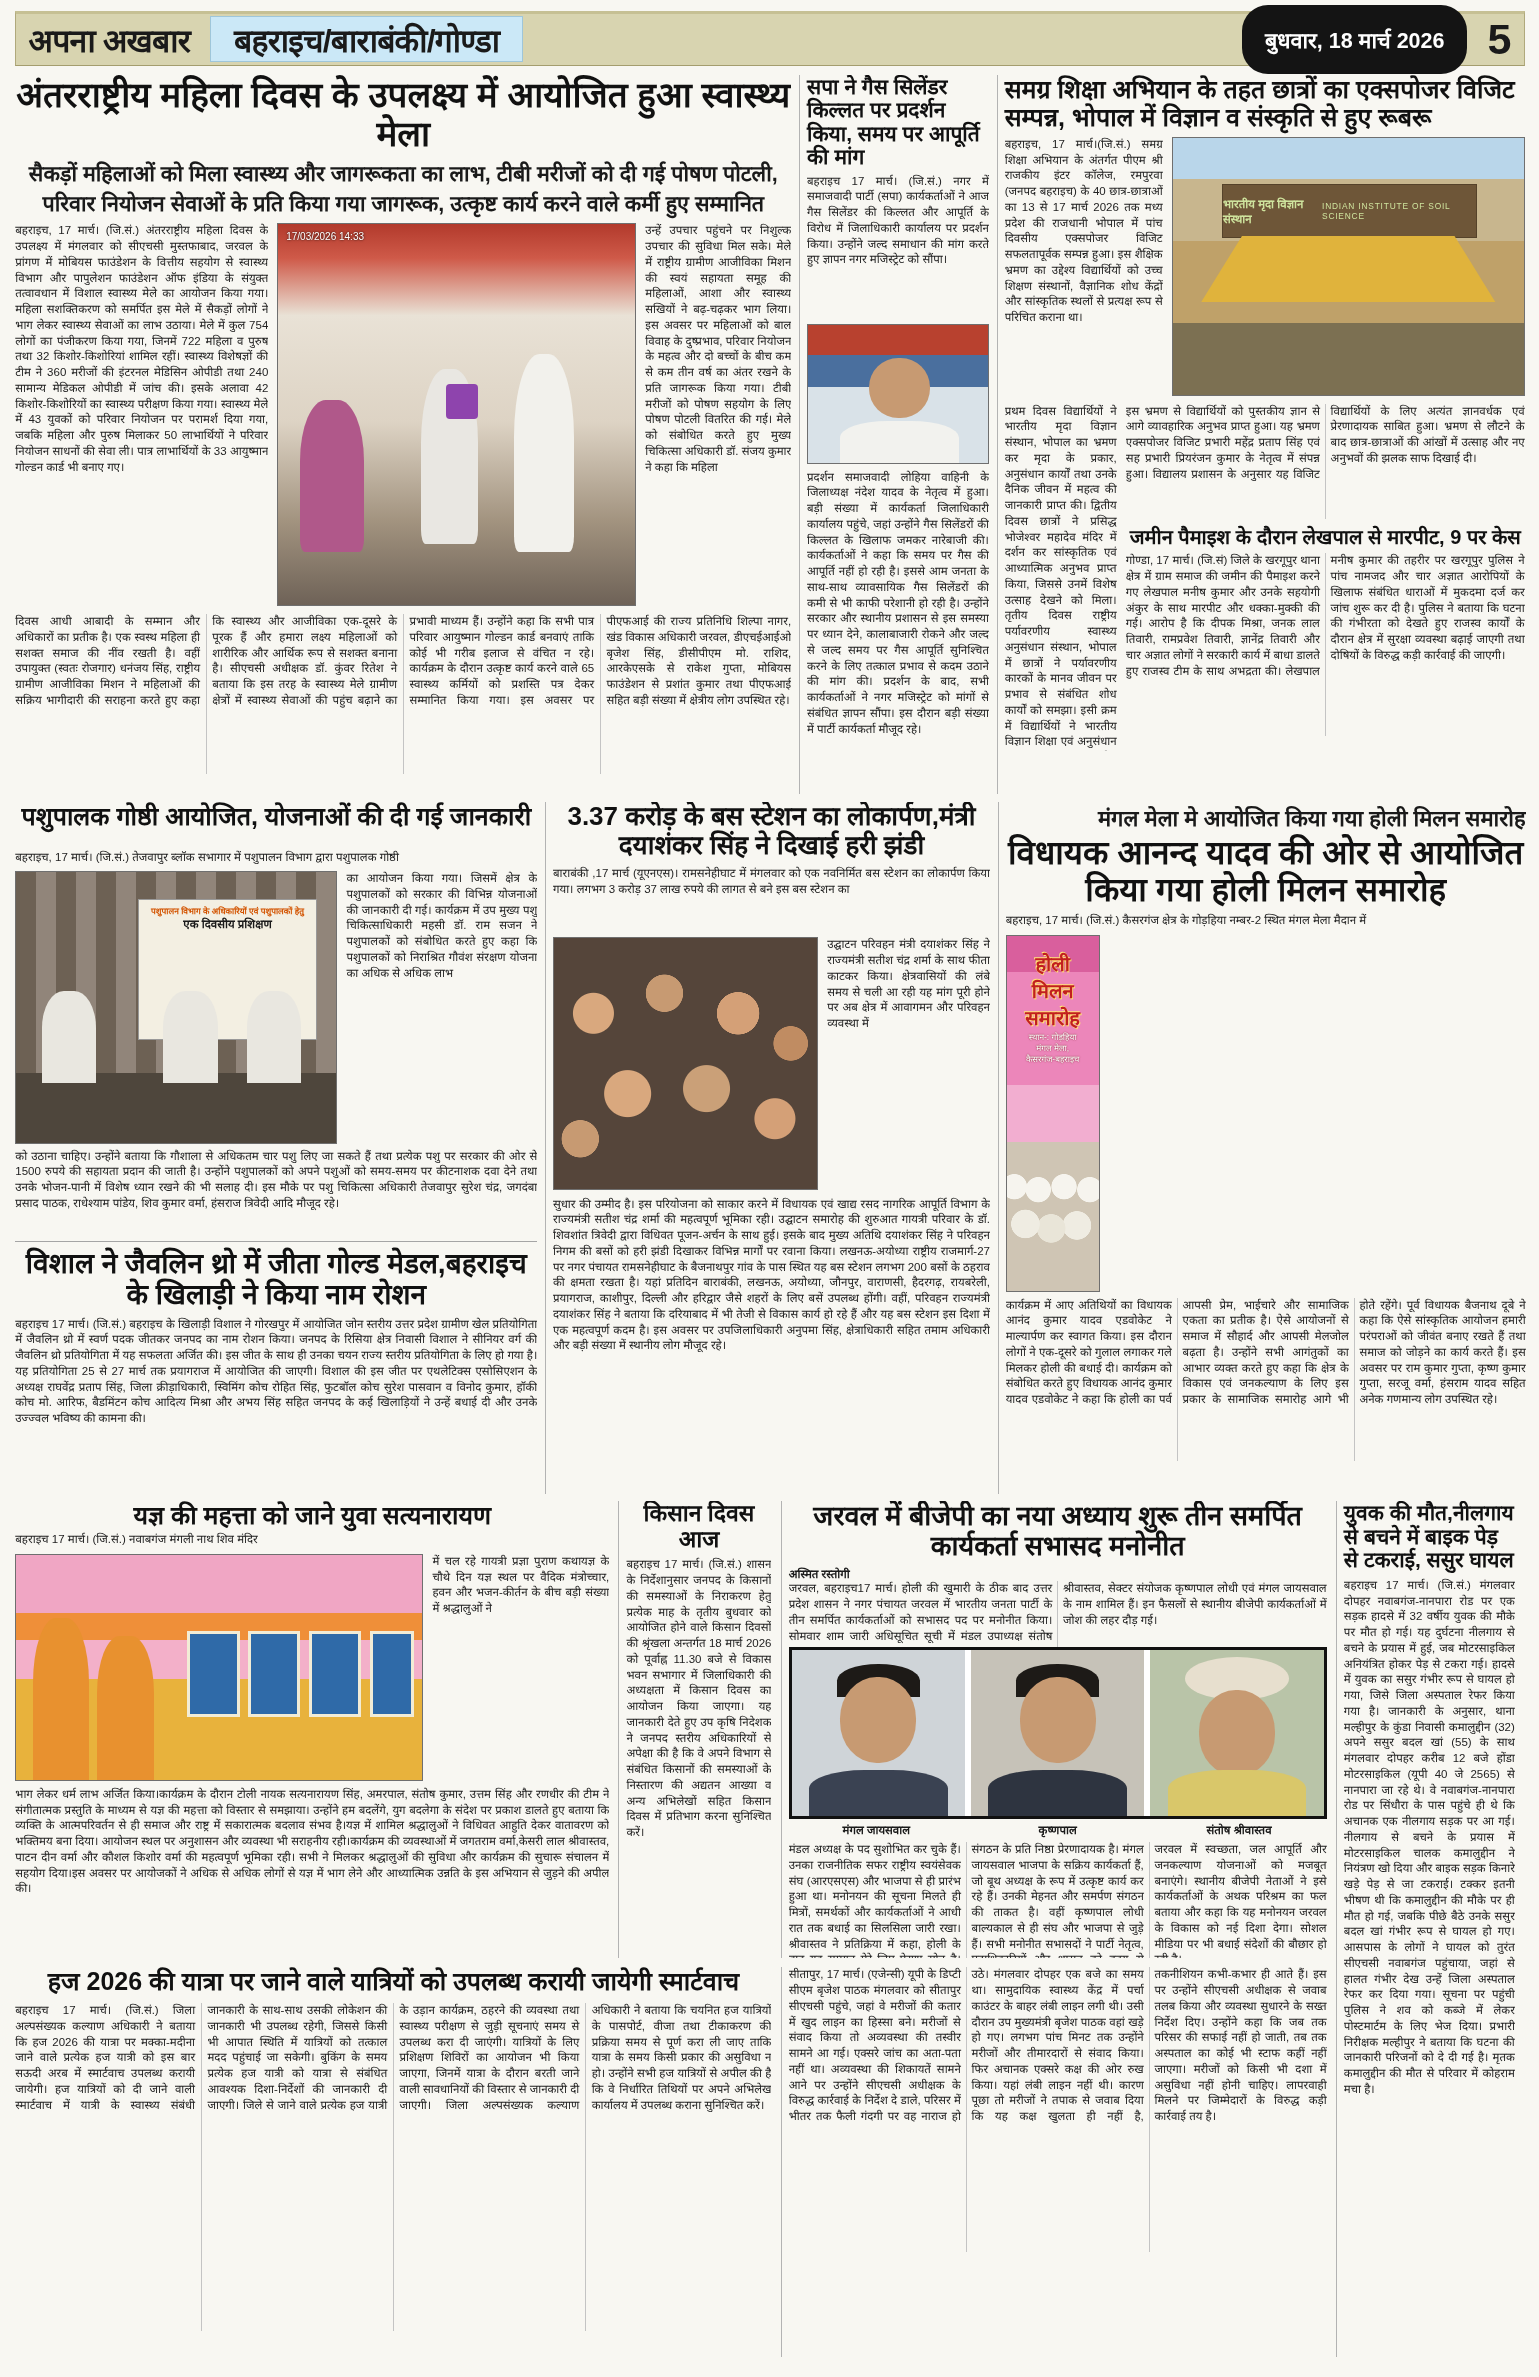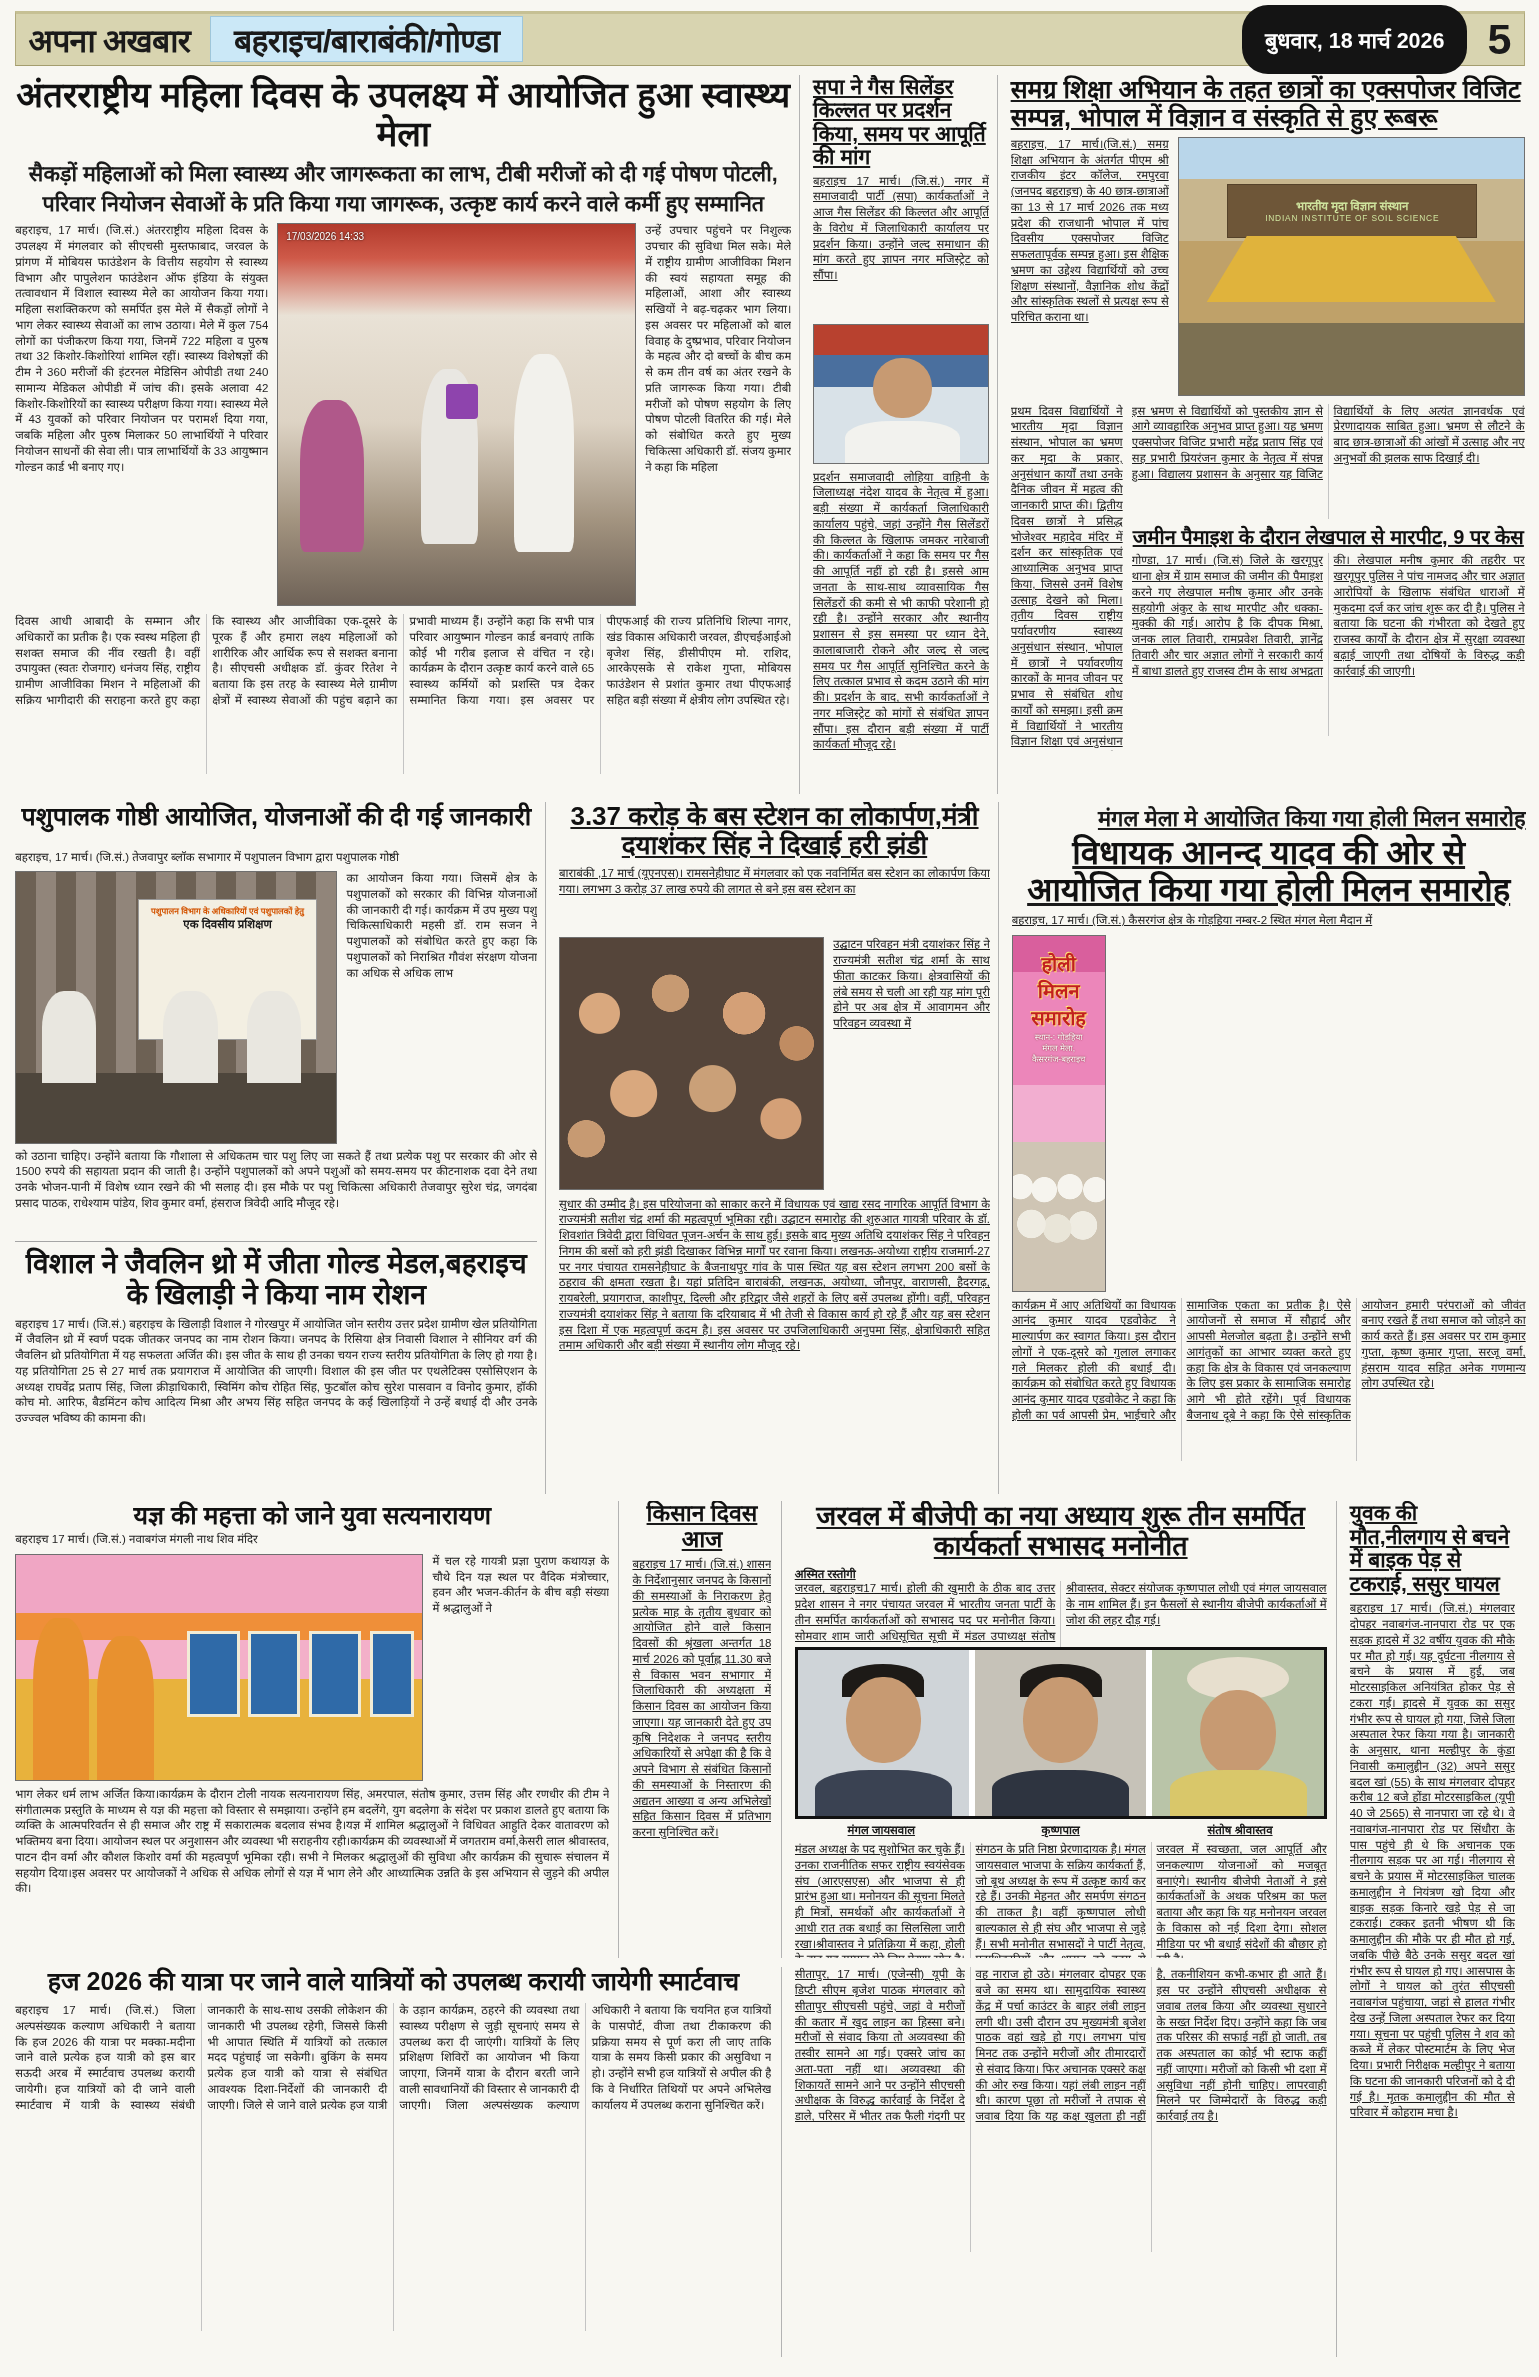--- a/index.html
+++ b/index.html
@@ -19,21 +19,21 @@
   .m-title { font-size:32px; font-weight:900; letter-spacing:-0.8px; }
   .m-region { background:#cbe8f7; border:0.8px solid #9fc6da; font-size:32px; font-weight:900; padding:0.8px 23px; letter-spacing:-0.8px; }
   .m-date { margin-left:auto; background:#141414; color:#fff; font-size:21.5px; font-weight:800; padding:20px 23px; border-radius:26px; }
   .m-page { font-size:43px; font-weight:900; line-height:1; }
 
   
   .rowA { display:grid; grid-template-columns:776px 190px 528px; gap:7.7px; height:719px; margin-bottom:7.7px; }
   .rowB { display:grid; grid-template-columns:522px 445px 528px; gap:7.7px; height:692px; margin-bottom:7.7px; }
   .rowCD { display:grid; grid-template-columns:594px 153px 546px 179px; grid-template-rows:457px 390px; gap:9.2px; }
   .art { overflow:hidden; }
-  .vr { border-left:0.8px solid #b3b3b3; padding-left:13px;text-decoration:underline; }
+  .vr { border-left:0.8px solid #b3b3b3; padding-left:7px; }
   .bt { font-size:11.5px; line-height:1.37; text-align:justify; overflow:hidden; color:#222; }
   .bt.cols2 { column-count:2; column-gap:10.7px; column-rule:0.8px solid #c4c4c4; }
   .bt.cols3 { column-count:3; column-gap:10.7px; column-rule:0.8px solid #c4c4c4; }
   .bt.cols4 { column-count:4; column-gap:12.3px; column-rule:0.8px solid #c4c4c4; }
   h2 { margin:0; line-height:1.12; font-weight:900; color:#111; }
   .hc { text-align:center; }
   .ph { position:relative; overflow:hidden; border:0.8px solid #6f6f6f; }
   .cap { font-size:11.5px; font-weight:700; text-align:center; }
   .sep { border:none; border-top:0.8px solid #a5a5a5; margin:6.1px 0; }
 
@@ -48,21 +48,21 @@
 
   .spa-h { font-size:21px; margin-bottom:4.6px; }
   .spa-photo { height:138px; margin:6.1px 0; background:linear-gradient(180deg,#b8412f 0 22%,#4a6f9e 22% 45%,#d9e2e8 45% 100%); }
   .spa-face { position:absolute; left:34%; top:24%; width:34%; height:44%; background:#c79a72; border-radius:48%; }
   .spa-shirt { position:absolute; left:18%; bottom:0; width:66%; height:30%; background:#f2f2ee; border-radius:40% 40% 0 0; }
 
   .shik-h { font-size:25px; margin-bottom:6.1px; }
   .shik-top { display:grid; grid-template-columns:158px 1fr; gap:9.2px; height:259px; }
   .inst-photo { background:linear-gradient(180deg,#b9d6ea 0 16%,#c8b68e 16% 40%,#bfa169 40% 72%,#7c7052 72% 100%); }
   .inst-sign { position:absolute; left:14%; top:18%; width:72%; height:20%; background:#6e5638; border:1.5px solid #55422a;
-               display:flex; flex-direction:column; align-items:center; justify-content:center; color:#cfe49e; }
+               display:flex; flex-direction:row; align-items:center; justify-content:center; color:#cfe49e; }
   .inst-arch { position:absolute; left:8%; top:38%; width:84%; height:26%; background:#e0b33c; clip-path:polygon(14% 0,86% 0,100% 100%,0 100%); }
   .shik-bottom { display:grid; grid-template-columns:112px 1fr; gap:9.2px; height:347px; margin-top:7.7px; }
   .lekh-h { font-size:20px; margin:7.7px 0 4.6px; }
 
   .pash-h { font-size:25px; margin-bottom:20px; }
   .pash-grid { display:grid; grid-template-columns:322px 1fr; gap:9.2px; height:273px; margin-top:3.1px; }
   .pash-photo { background:repeating-linear-gradient(90deg,#6d6154 0 20px,#91857a 20px 40px); }
   .pash-banner { position:absolute; right:6%; top:10%; width:56%; height:52%; background:#f3efe2; border:0.8px solid #999;
                  padding:4.6px; box-sizing:border-box; text-align:center; }
   .pash-table { position:absolute; left:0; bottom:0; width:100%; height:26%; background:#4e463c; }

